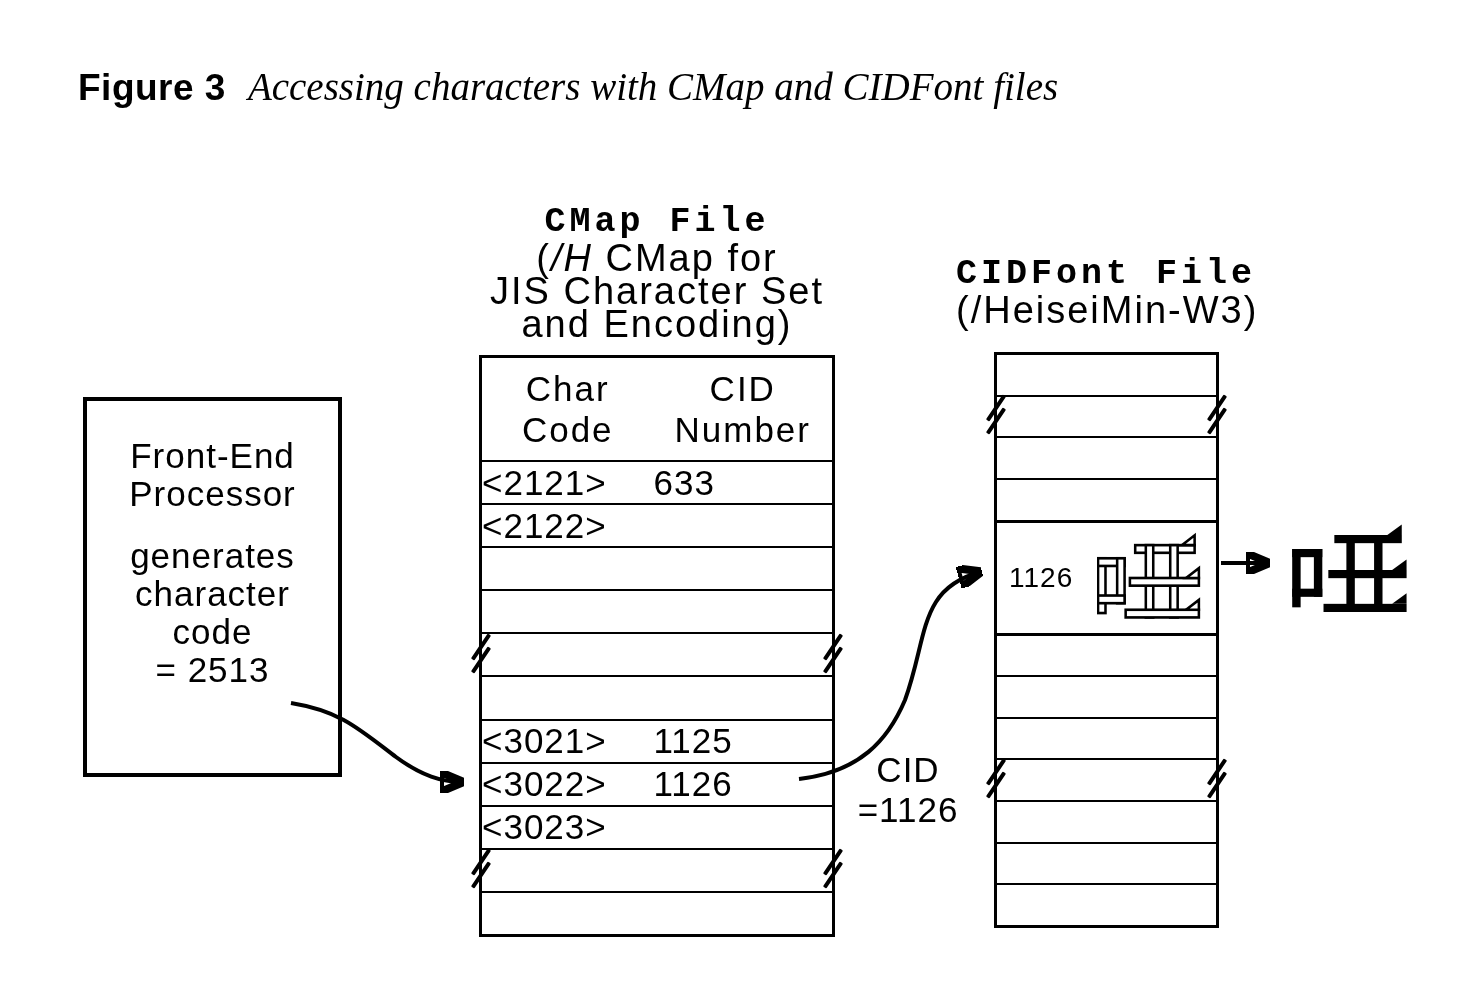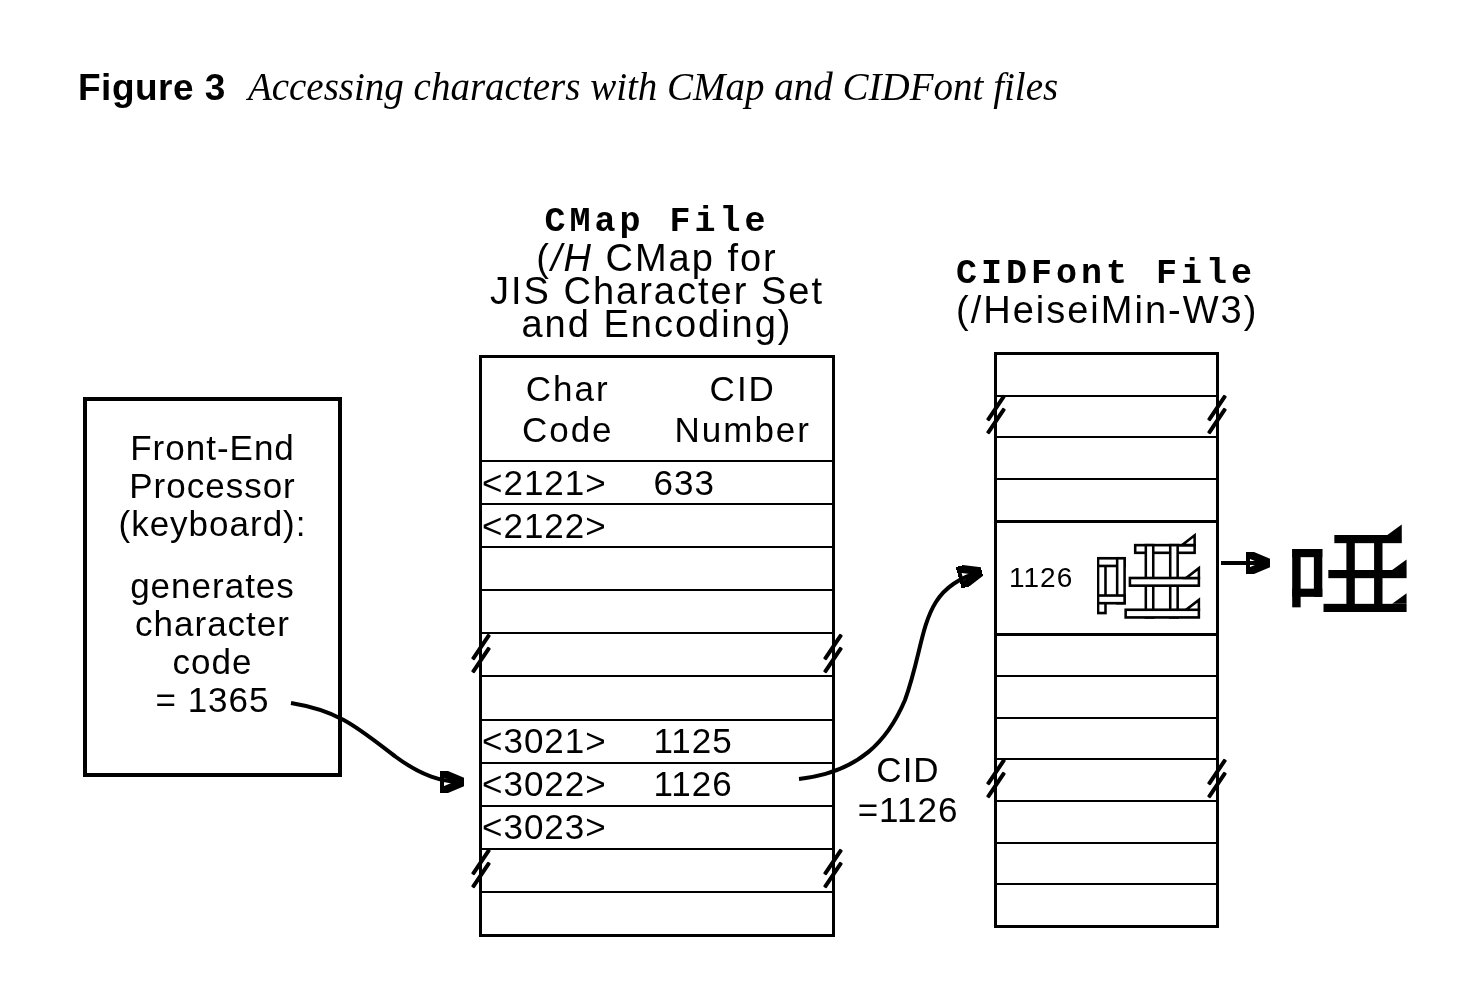--- a/index.html
+++ b/index.html
@@ -7,21 +7,21 @@
           font-family:"Liberation Sans",sans-serif;overflow:hidden;margin-top:12px;}
 
   
   .fig-title{position:absolute;left:78px;top:52px;white-space:nowrap;}
   .fig-label{font-weight:bold;font-size:37px;letter-spacing:0.5px;}
   .fig-text{font-family:"Liberation Serif",serif;font-style:italic;font-size:39px;margin-left:22px;}
 
   
   .febox{position:absolute;left:83px;top:385px;width:259px;height:380px;border:4px solid #000;
          box-sizing:border-box;text-align:center;font-size:35px;line-height:38px;letter-spacing:1px;
-         padding-top:28px;}
+         padding-top:36px;}
   .febox .gap{height:24px;}
 
   
   .blk-head{position:absolute;text-align:center;}
   .cmap-head{left:457px;top:190px;width:400px;}
   .cidfont-head{left:956px;top:242px;width:300px;}
   .hd1{font-size:35px;font-weight:bold;letter-spacing:4px;line-height:40px;white-space:nowrap;font-family:Liberation Mono, monospace;}
   .hd2{font-size:38px;letter-spacing:2px;line-height:33px;white-space:nowrap;text-align:center;}
 
   
@@ -88,26 +88,25 @@
     </defs>
   </svg>
 
   <div class="fig-title">
     <span class="fig-label">Figure 3</span><span class="fig-text">Accessing characters with CMap and CIDFont files</span>
   </div>
 
   <div class="febox">
     <div>Front-End</div>
     <div>Processor</div>
-    <div>(keyboard):</div>
     <div class="gap"></div>
     <div>generates</div>
     <div>character</div>
     <div>code</div>
-    <div>= 1365</div>
+    <div>= 2513</div>
   </div>
 
   <div class="blk-head cmap-head">
     <div class="hd1">CMap File</div>
     <div class="hd2"><span>(</span><i>/H</i><span> CMap for</span></div>
     <div class="hd2">JIS Character Set</div>
     <div class="hd2">and Encoding)</div>
   </div>
 
   <div class="blk-head cidfont-head">

